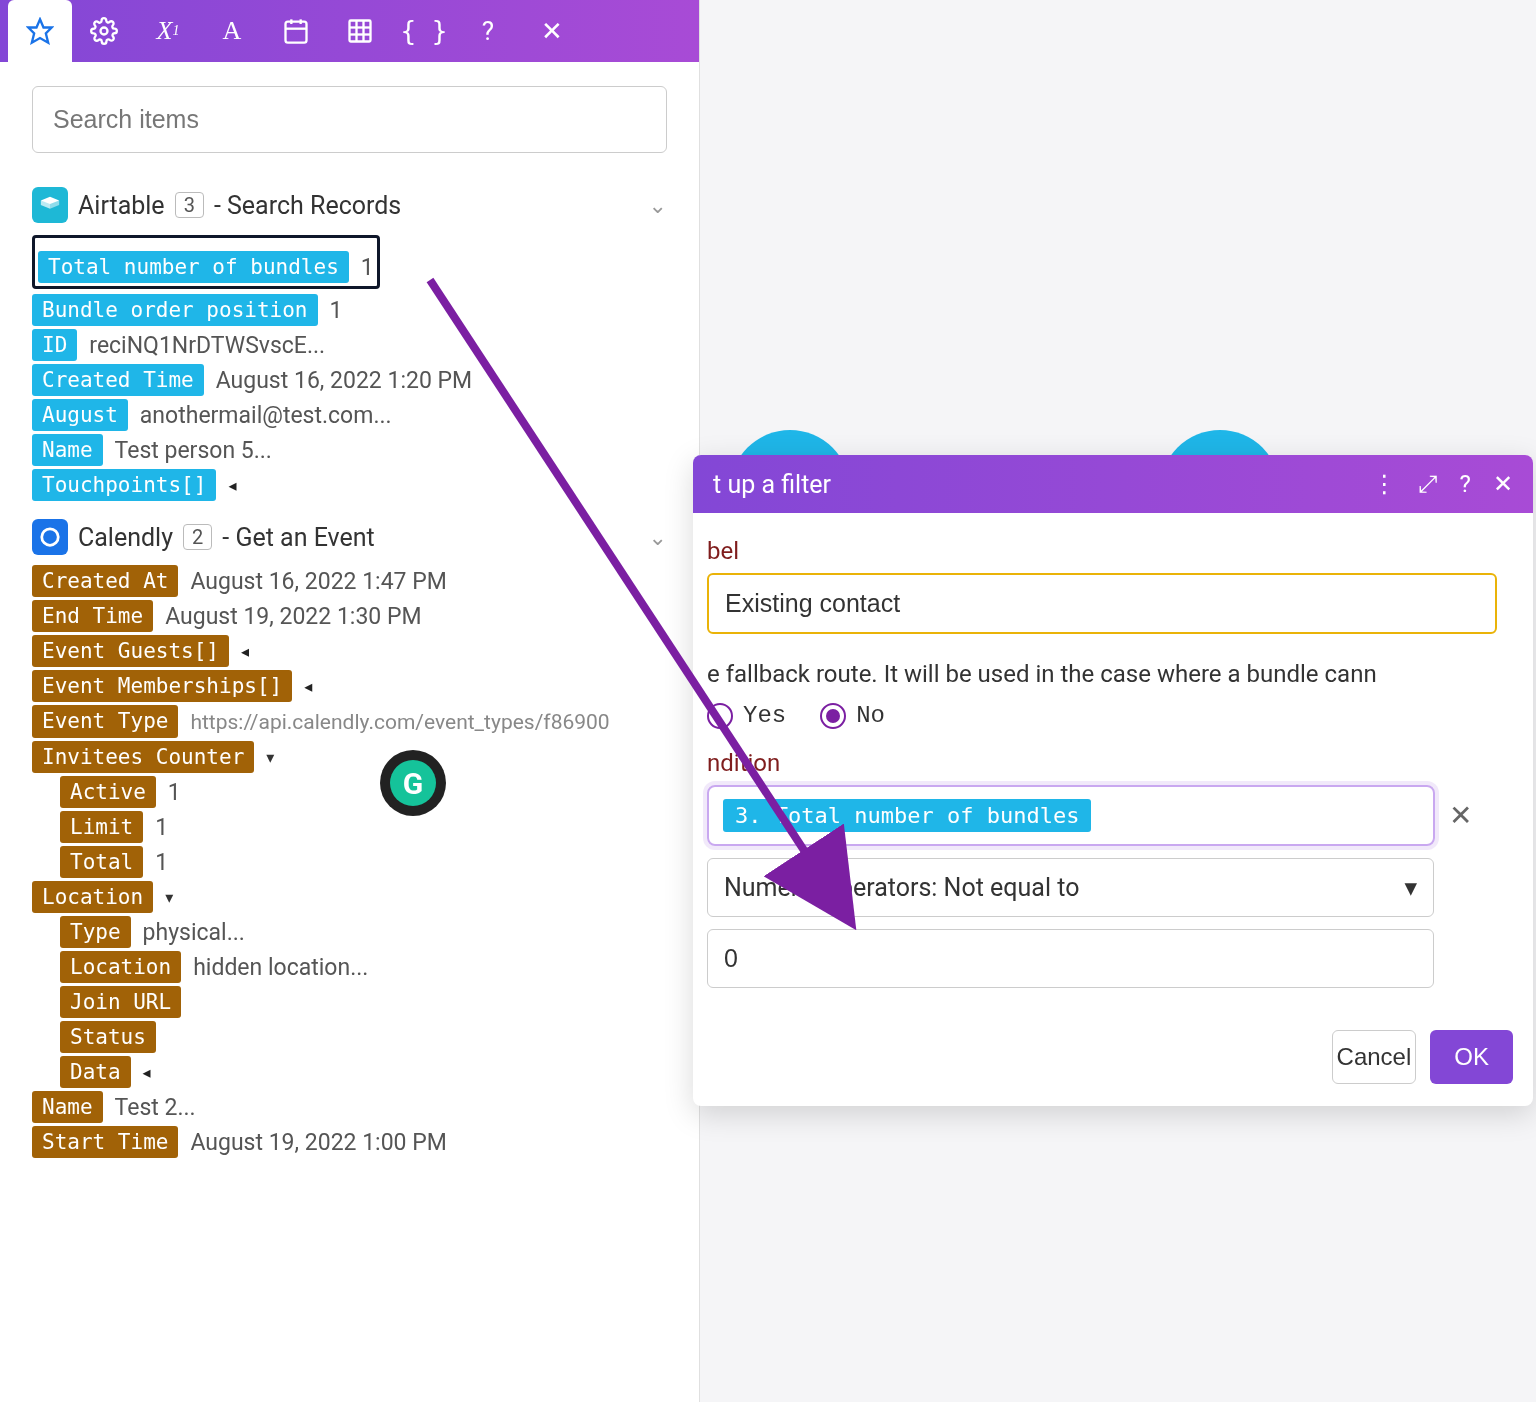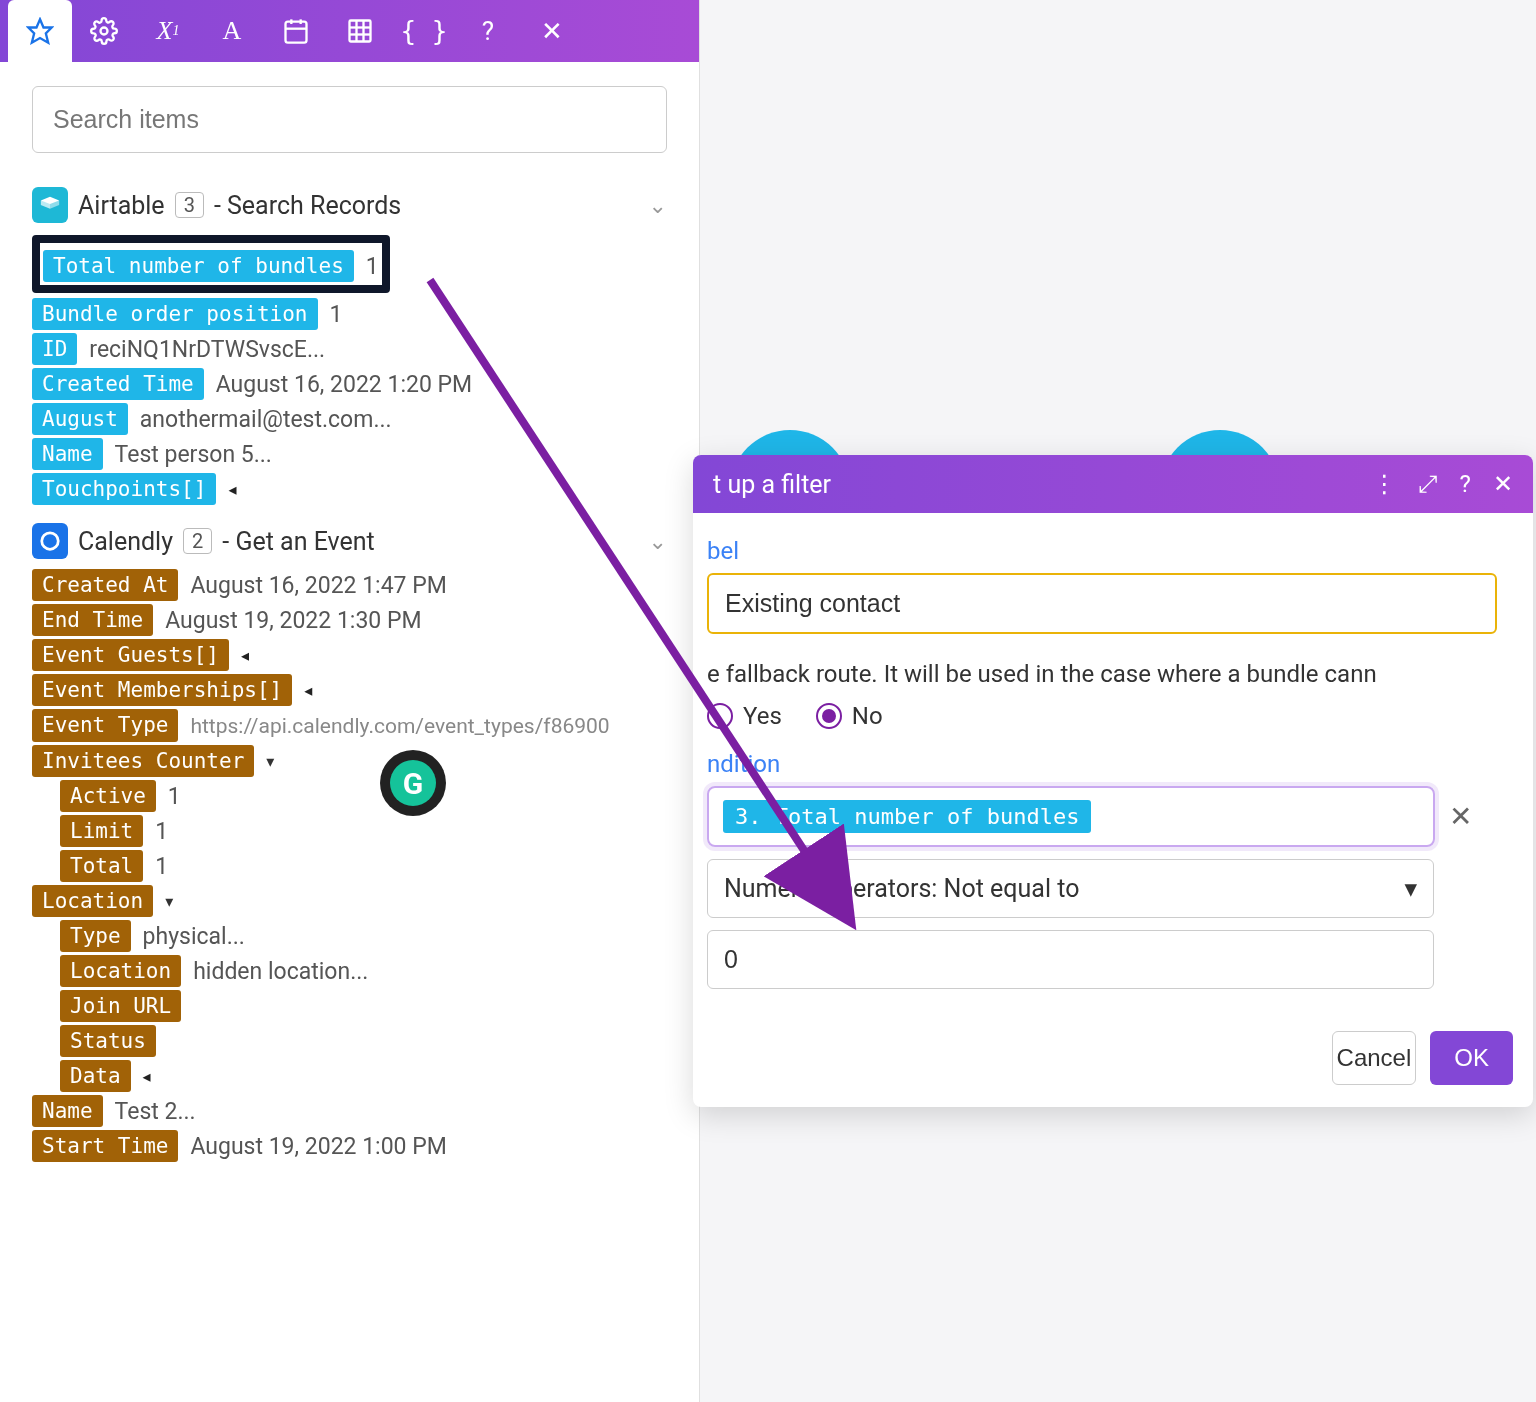--- a/index.html
+++ b/index.html
@@ -119,23 +119,23 @@
   color: #555;
   font-size: 23px;
 }
 .arrow-right {
   color: #222;
   font-size: 16px;
 }
 .caret-down { color: #333; font-size: 16px; }
 
 .highlight-box {
-  border: 8px solid #0f172a;
+  border: 3px solid #0f172a;
   border-radius: 4px;
-  padding: 7px 3px 3px 3px;
+  padding: 13px 3px 3px 3px;
   margin: 2px 0;
   display: inline-flex;
   align-items: center;
   gap: 12px;
   position: relative;
 }
 
 
 .modal {
   position: absolute;
@@ -162,21 +162,21 @@
 .modal-header .spacer { flex: 1; }
 .modal-header .hicon { margin-left: 22px; font-size: 24px; cursor: pointer; }
 
 .modal-body {
   padding: 24px 0 20px;
 }
 .modal-section {
   padding: 0 0 8px 0;
 }
 .m-label {
-  font-size: 24px; color: #3b82f6;
+  font-size: 24px; color: #7f1d1d;
   padding-left: 14px;
   margin-bottom: 8px;
 }
 .m-input {
   margin-left: 14px;
   width: 790px;
   padding: 14px 16px;
   border: 2px solid #eab308;
   border-radius: 6px;
   font-size: 25px;
@@ -187,20 +187,21 @@
   font-size: 24px; color: #333;
   padding-left: 14px;
   margin: 18px 0 14px;
   white-space: nowrap;
   overflow: hidden;
 }
 .radio-row {
   display: flex; align-items: center; gap: 34px;
   padding-left: 14px;
   margin-bottom: 20px;
+  font-family: Liberation Mono, monospace;
 }
 .radio {
   width: 26px; height: 26px; border-radius: 50%;
   border: 2px solid #7b1fa2;
   display: inline-flex; align-items: center; justify-content: center;
   margin-right: 10px;
 }
 .radio.checked::after {
   content: ""; width: 14px; height: 14px; border-radius: 50%;
   background: #7b1fa2;

